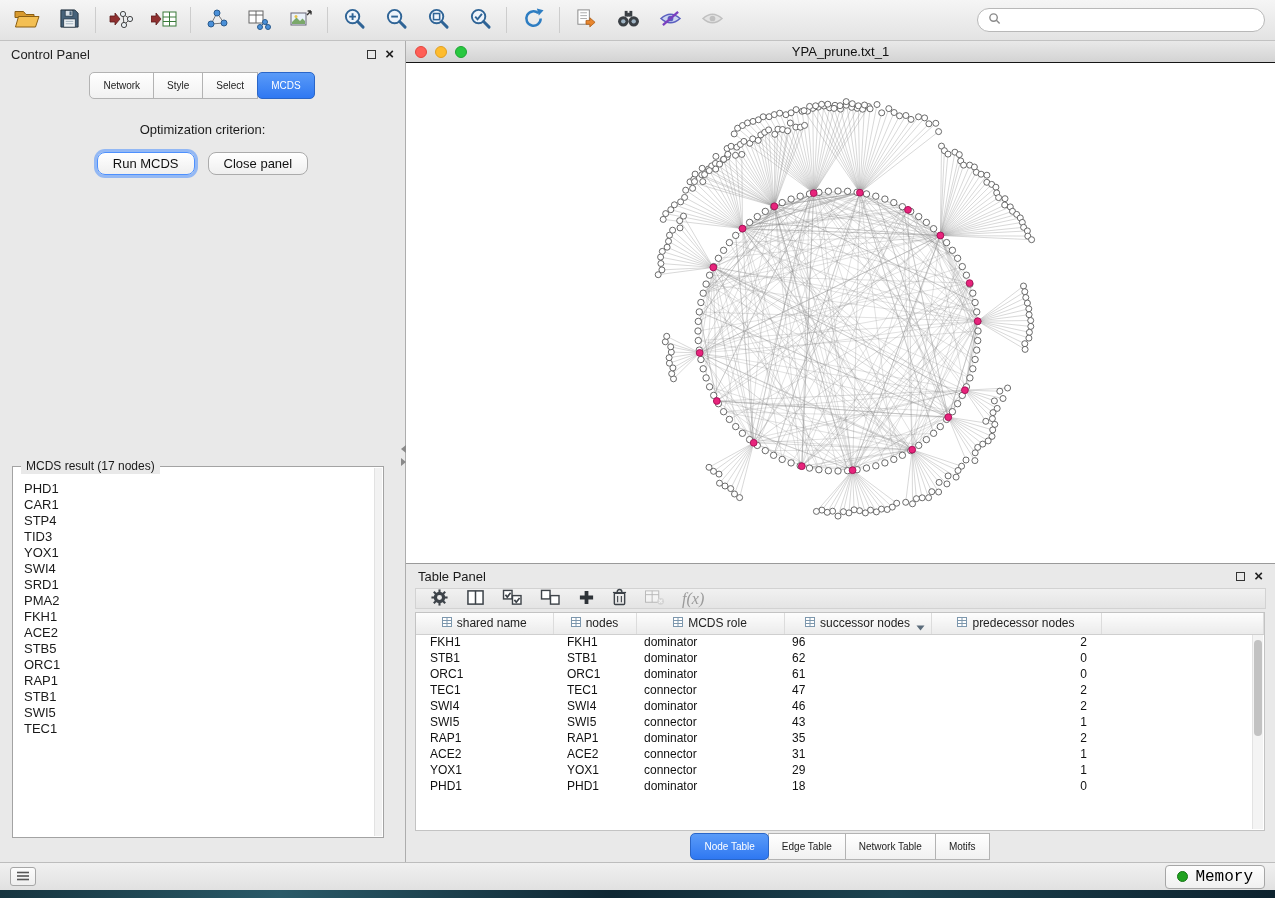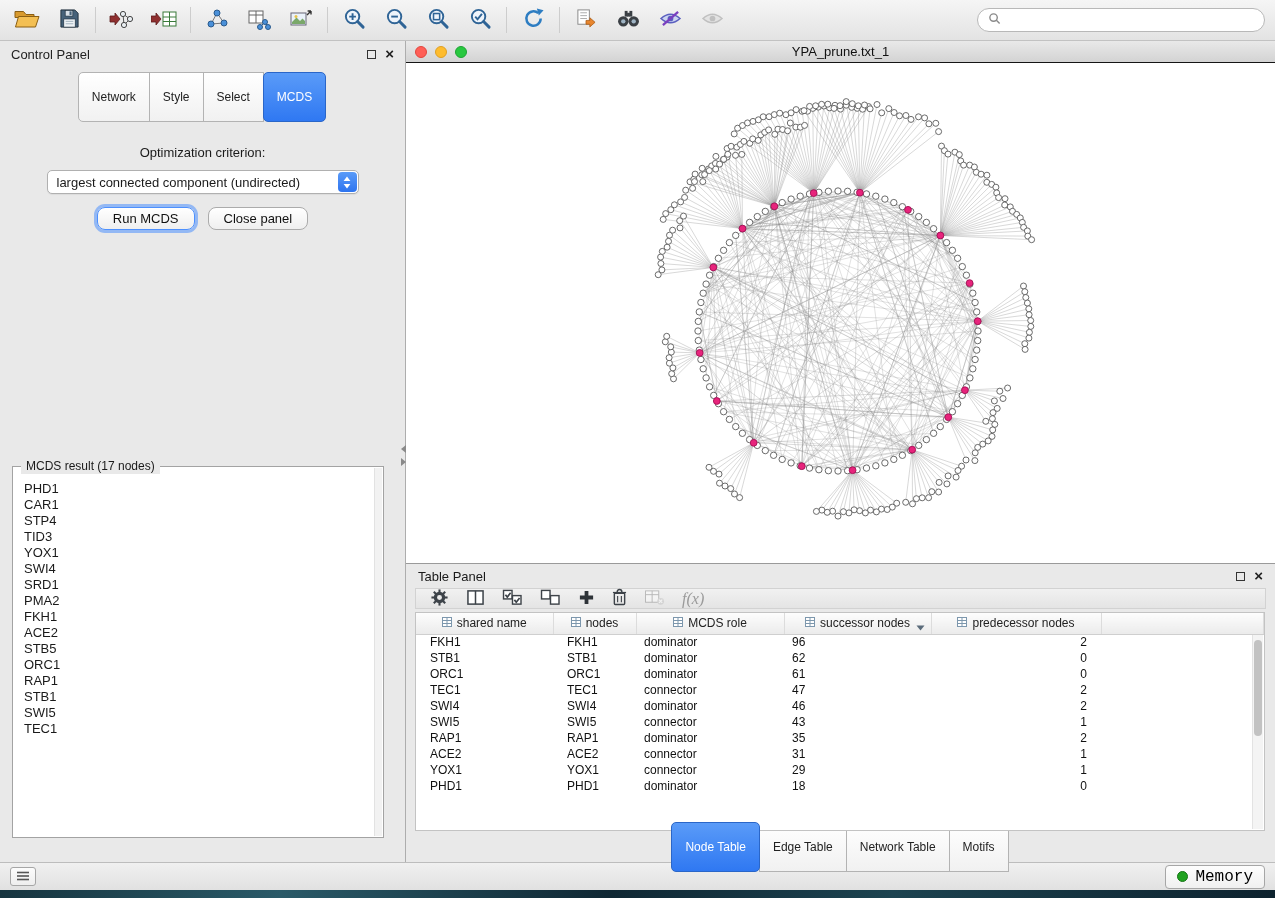--- a/index.html
+++ b/index.html
@@ -22,27 +22,27 @@
 
   
   .control-panel { width: 406px; background: #e9e9e9; border-right: 1px solid #adadad;
                    display: flex; flex-direction: column; position: relative; }
   .panel-titlebar { height: 26px; display: flex; align-items: center; padding: 0 11px; font-size: 13px; color: #222; }
   .win-ctrls { margin-left: auto; display: flex; align-items: center; gap: 9px; }
   .float-box { width: 9px; height: 9px; border: 1.5px solid #333; display: inline-block; }
   .close-x { font-size: 15px; font-weight: bold; color: #222; line-height: 12px; }
 
   .tabs-row { display: flex; justify-content: center; align-items: center; padding: 5px 0 7px 0; }
-  .tabseg { font-size: 12px; padding: 17px 13px; background: linear-gradient(#ffffff,#f1f1f1);
+  .tabseg { font-size: 10px; padding: 7px 13px; background: linear-gradient(#ffffff,#f1f1f1);
             border: 1px solid #b3b3b3; margin-left: -1px; color: #222; cursor: default; }
   .tabseg.first { border-radius: 5px 0 0 5px; }
   .tabseg.active { background: linear-gradient(#5a9bf8,#2f78f2); color: #fff; border-color: #2a66c8;
                    border-radius: 5px; position: relative; z-index: 2; }
   .cp-content { flex: 1; display: flex; flex-direction: column; align-items: center; padding-top: 16px; }
-  .opt-label { font-size: 13px; margin-bottom: 10px; }
+  .opt-label { font-size: 13px; margin-bottom: 2px; }
   .dropdown { width: 312px; height: 24px; background: #fff; border: 1px solid #b0b0b0; border-radius: 5px;
               display: flex; align-items: center; font-size: 13px; padding-left: 9px; position: relative;
               box-shadow: 0 1px 1px rgba(0,0,0,.06); }
   .dd-stepper { position: absolute; right: 1px; top: 1px; bottom: 1px; width: 19px; border-radius: 4px;
                 background: linear-gradient(#5a9bf8,#2e74ef); display: flex; align-items: center; justify-content: center; }
   .btn-row { margin-top: 13px; display: flex; gap: 13px; }
   .push-btn { font-size: 13px; padding: 3px 15px; background: linear-gradient(#ffffff,#efefef);
               border: 1px solid #ababab; border-radius: 8px; color: #111; cursor: default; }
   .push-btn.focused { box-shadow: 0 0 0 3px rgba(77,144,254,.55); border-color: #4d90fe; }
 
@@ -315,29 +315,20 @@
       </span>
     </div>
     <div class="tabs-row">
       <div class="tabseg first">Network</div>
       <div class="tabseg">Style</div>
       <div class="tabseg">Select</div>
       <div class="tabseg active">MCDS</div>
     </div>
     <div class="cp-content">
       <div class="opt-label">Optimization criterion:</div>
-      <div class="dropdown">
-        <span>largest connected component (undirected)</span>
-        <span class="dd-stepper">
-          <svg viewBox="0 0 8 13" width="8" height="13">
-              <polygon points="4,0.5 7.4,5 0.6,5" fill="#fff"></polygon>
-              <polygon points="4,12.5 7.4,8 0.6,8" fill="#fff"></polygon>
-            </svg>
-        </span>
-      </div>
       <div class="btn-row">
         <button class="push-btn focused">Run MCDS</button>
         <button class="push-btn">Close panel</button>
       </div>
     </div>
     <div class="result-box">
       <span class="result-legend">MCDS result (17 nodes)</span>
       <div class="result-list">
           <div class="mcds-item">PHD1</div>
           <div class="mcds-item">CAR1</div>

